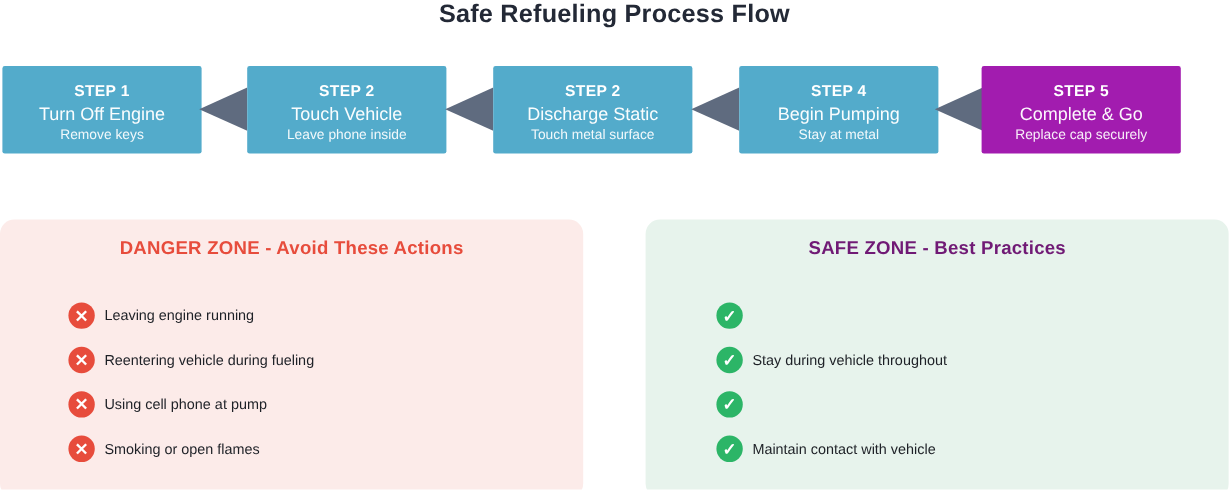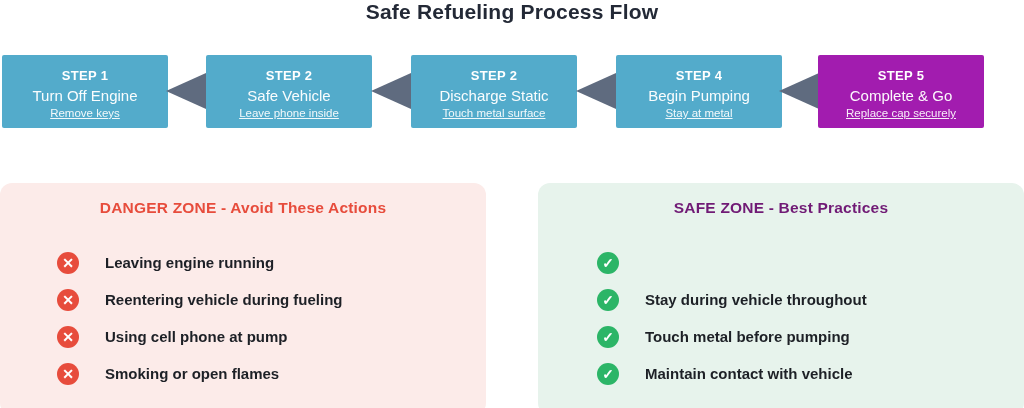--- a/index.html
+++ b/index.html
@@ -27,21 +27,21 @@
     border-radius: 2px;
     color: #ffffff;
     display: flex; flex-direction: column;
     align-items: center; justify-content: center;
     text-align: center;
     padding-top: 4px;
   }
   .step-box.green { background: #a21caf; }
   .step-label { font-size: 13px; font-weight: bold; letter-spacing: 0.3px; margin-bottom: 4px; }
   .step-line1 { font-size: 15px; color: rgba(255,255,255,0.97); margin-bottom: 3px; }
-  .step-line2 { font-size: 11.5px; color: rgba(255,255,255,0.92); text-decoration: underline; }
+  .step-line2 { font-size: 11.5px; color: rgba(255,255,255,0.92); }
 
   .flow-arrow {
     position: absolute; top: 73px;
     width: 0; height: 0;
     border-top: 18px solid transparent;
     border-bottom: 18px solid transparent;
     border-right: 40px solid #5f6b7f;
   }
 
   
@@ -73,43 +73,42 @@
     border-radius: 50%;
     display: flex; align-items: center; justify-content: center;
     color: #ffffff;
     font-size: 14px; font-weight: bold;
     flex: 0 0 22px;
     line-height: 1;
   }
   .icon-x { background: #e74c3c; }
   .icon-check { background: #2cb567; }
   .zone-item-text {
-    margin-left: 26px;
-    font-size: 15px;
+    margin-left: 8px;
+    font-size: 12px;
     color: #1d2026;
-    font-weight: bold;
   }
 </style>
 </head>
 <body>
 
 <div class="canvas">
 
   <div class="main-title">Safe Refueling Process Flow</div>
 
   <div class="step-box" style="left:2px">
     <div class="step-label">STEP 1</div>
     <div class="step-line1">Turn Off Engine</div>
     <div class="step-line2">Remove keys</div>
   </div>
   <div class="flow-arrow" style="left:166px"></div>
 
   <div class="step-box" style="left:206px">
     <div class="step-label">STEP 2</div>
-    <div class="step-line1">Safe Vehicle</div>
+    <div class="step-line1">Touch Vehicle</div>
     <div class="step-line2">Leave phone inside</div>
   </div>
   <div class="flow-arrow" style="left:371px"></div>
 
   <div class="step-box" style="left:411px">
     <div class="step-label">STEP 2</div>
     <div class="step-line1">Discharge Static</div>
     <div class="step-line2">Touch metal surface</div>
   </div>
   <div class="flow-arrow" style="left:576px"></div>
@@ -154,21 +153,20 @@
     <div class="zone-list">
       <div class="zone-item">
         <span class="zone-icon icon-check">✓</span>
       </div>
       <div class="zone-item">
         <span class="zone-icon icon-check">✓</span>
         <span class="zone-item-text">Stay during vehicle throughout</span>
       </div>
       <div class="zone-item">
         <span class="zone-icon icon-check">✓</span>
-        <span class="zone-item-text">Touch metal before pumping</span>
       </div>
       <div class="zone-item">
         <span class="zone-icon icon-check">✓</span>
         <span class="zone-item-text">Maintain contact with vehicle</span>
       </div>
     </div>
   </div>
 
 </div>
 

